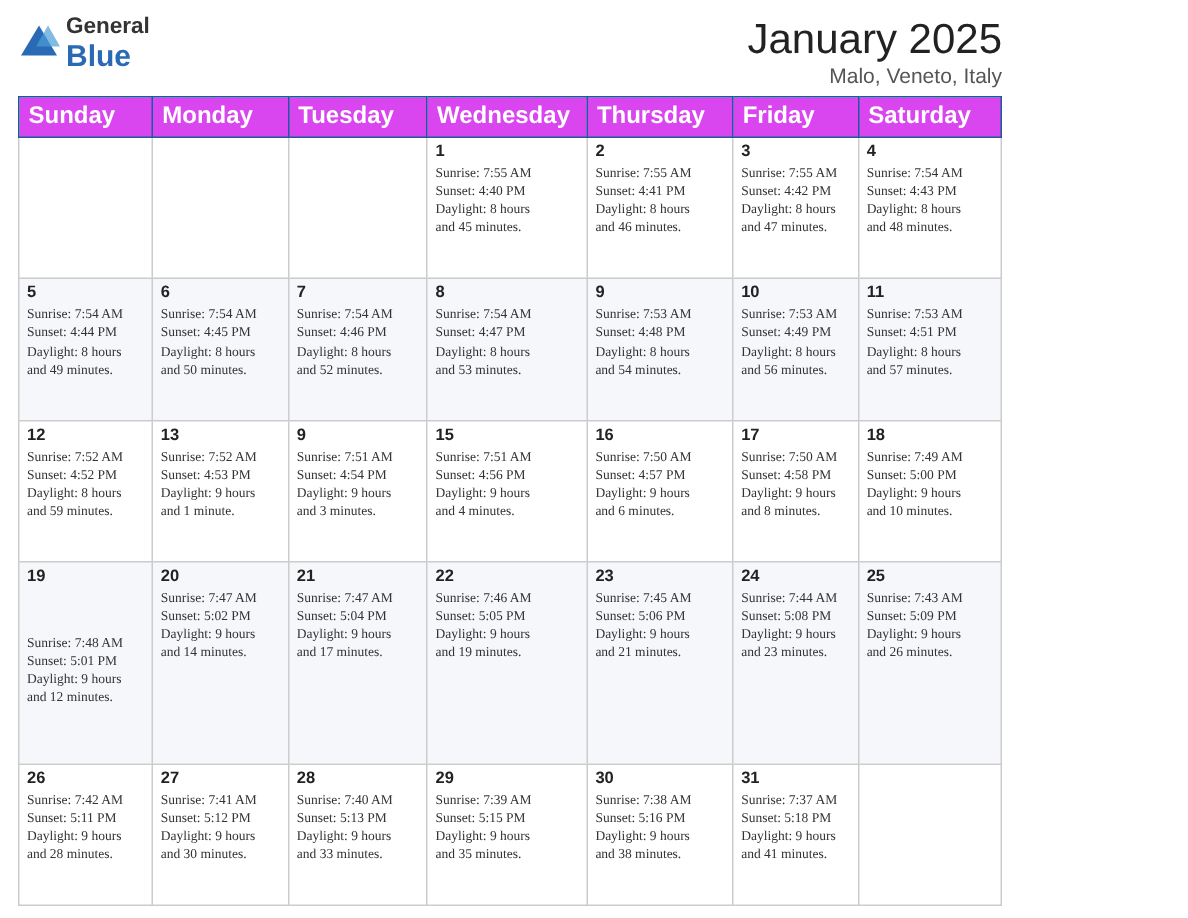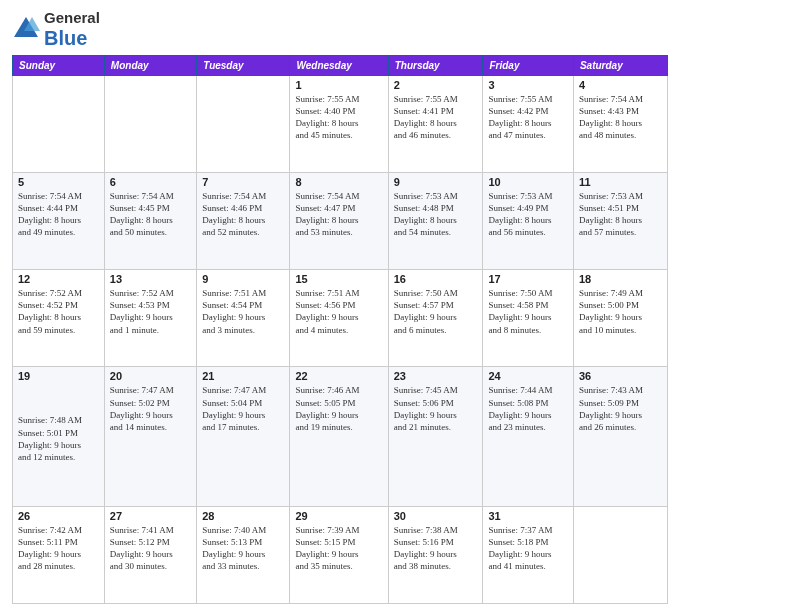--- a/index.html
+++ b/index.html
@@ -58,28 +58,27 @@
     .subtitle {
       font-size: 14px;
       color: #555;
     }
     .calendar {
       width: 100%;
       border-collapse: collapse;
       flex: 1;
     }
     .calendar th {
-      background: #6d28d9;
+      background: #d946ef;
       color: #fff;
       text-align: left;
       padding: 4px 6px;
-      font-size: 10px;
+      font-size: 16px;
       font-weight: bold;
       border: 1px solid #1a5a9f;
-      font-style: italic;
     }
     .calendar td {
       border: 1px solid #ccc;
       vertical-align: top;
       padding: 3px 5px;
       width: 113px;
       min-height: 70px;
       background: #fff;
       font-size: 9.5px;
       color: #333;
@@ -112,20 +111,24 @@
     <div class="logo">
       <svg class="logo-icon" viewBox="0 0 28 28">
         <polygon points="14,2 26,22 2,22" fill="#2a6ab5"></polygon>
         <polygon points="20,2 28,16 12,16" fill="#4a9fd5" opacity="0.7"></polygon>
       </svg>
       <div class="logo-text">
         <span class="logo-general">General</span>
         <span class="logo-blue">Blue</span>
       </div>
     </div>
+    <div class="title-block">
+      <div class="main-title">January 2025</div>
+      <div class="subtitle">Malo, Veneto, Italy</div>
+    </div>
   </div>
 
   <table class="calendar">
     <thead>
       <tr>
       <th>Sunday</th>
           <th>Monday</th>
           <th>Tuesday</th>
           <th>Wednesday</th>
           <th>Thursday</th>
@@ -306,21 +309,21 @@
 and 21 minutes.</div>
           </td>
           <td>
             <span class="day-num">24</span>
             <div class="day-info" style="white-space: pre-line;">Sunrise: 7:44 AM
 Sunset: 5:08 PM
 Daylight: 9 hours
 and 23 minutes.</div>
           </td>
           <td>
-            <span class="day-num">36</span>
+            <span class="day-num">25</span>
             <div class="day-info" style="white-space: pre-line;">Sunrise: 7:43 AM
 Sunset: 5:09 PM
 Daylight: 9 hours
 and 26 minutes.</div>
           </td>
         </tr>
         <tr>
           <td>
             <span class="day-num">26</span>
             <div class="day-info" style="white-space: pre-line;">Sunrise: 7:42 AM

